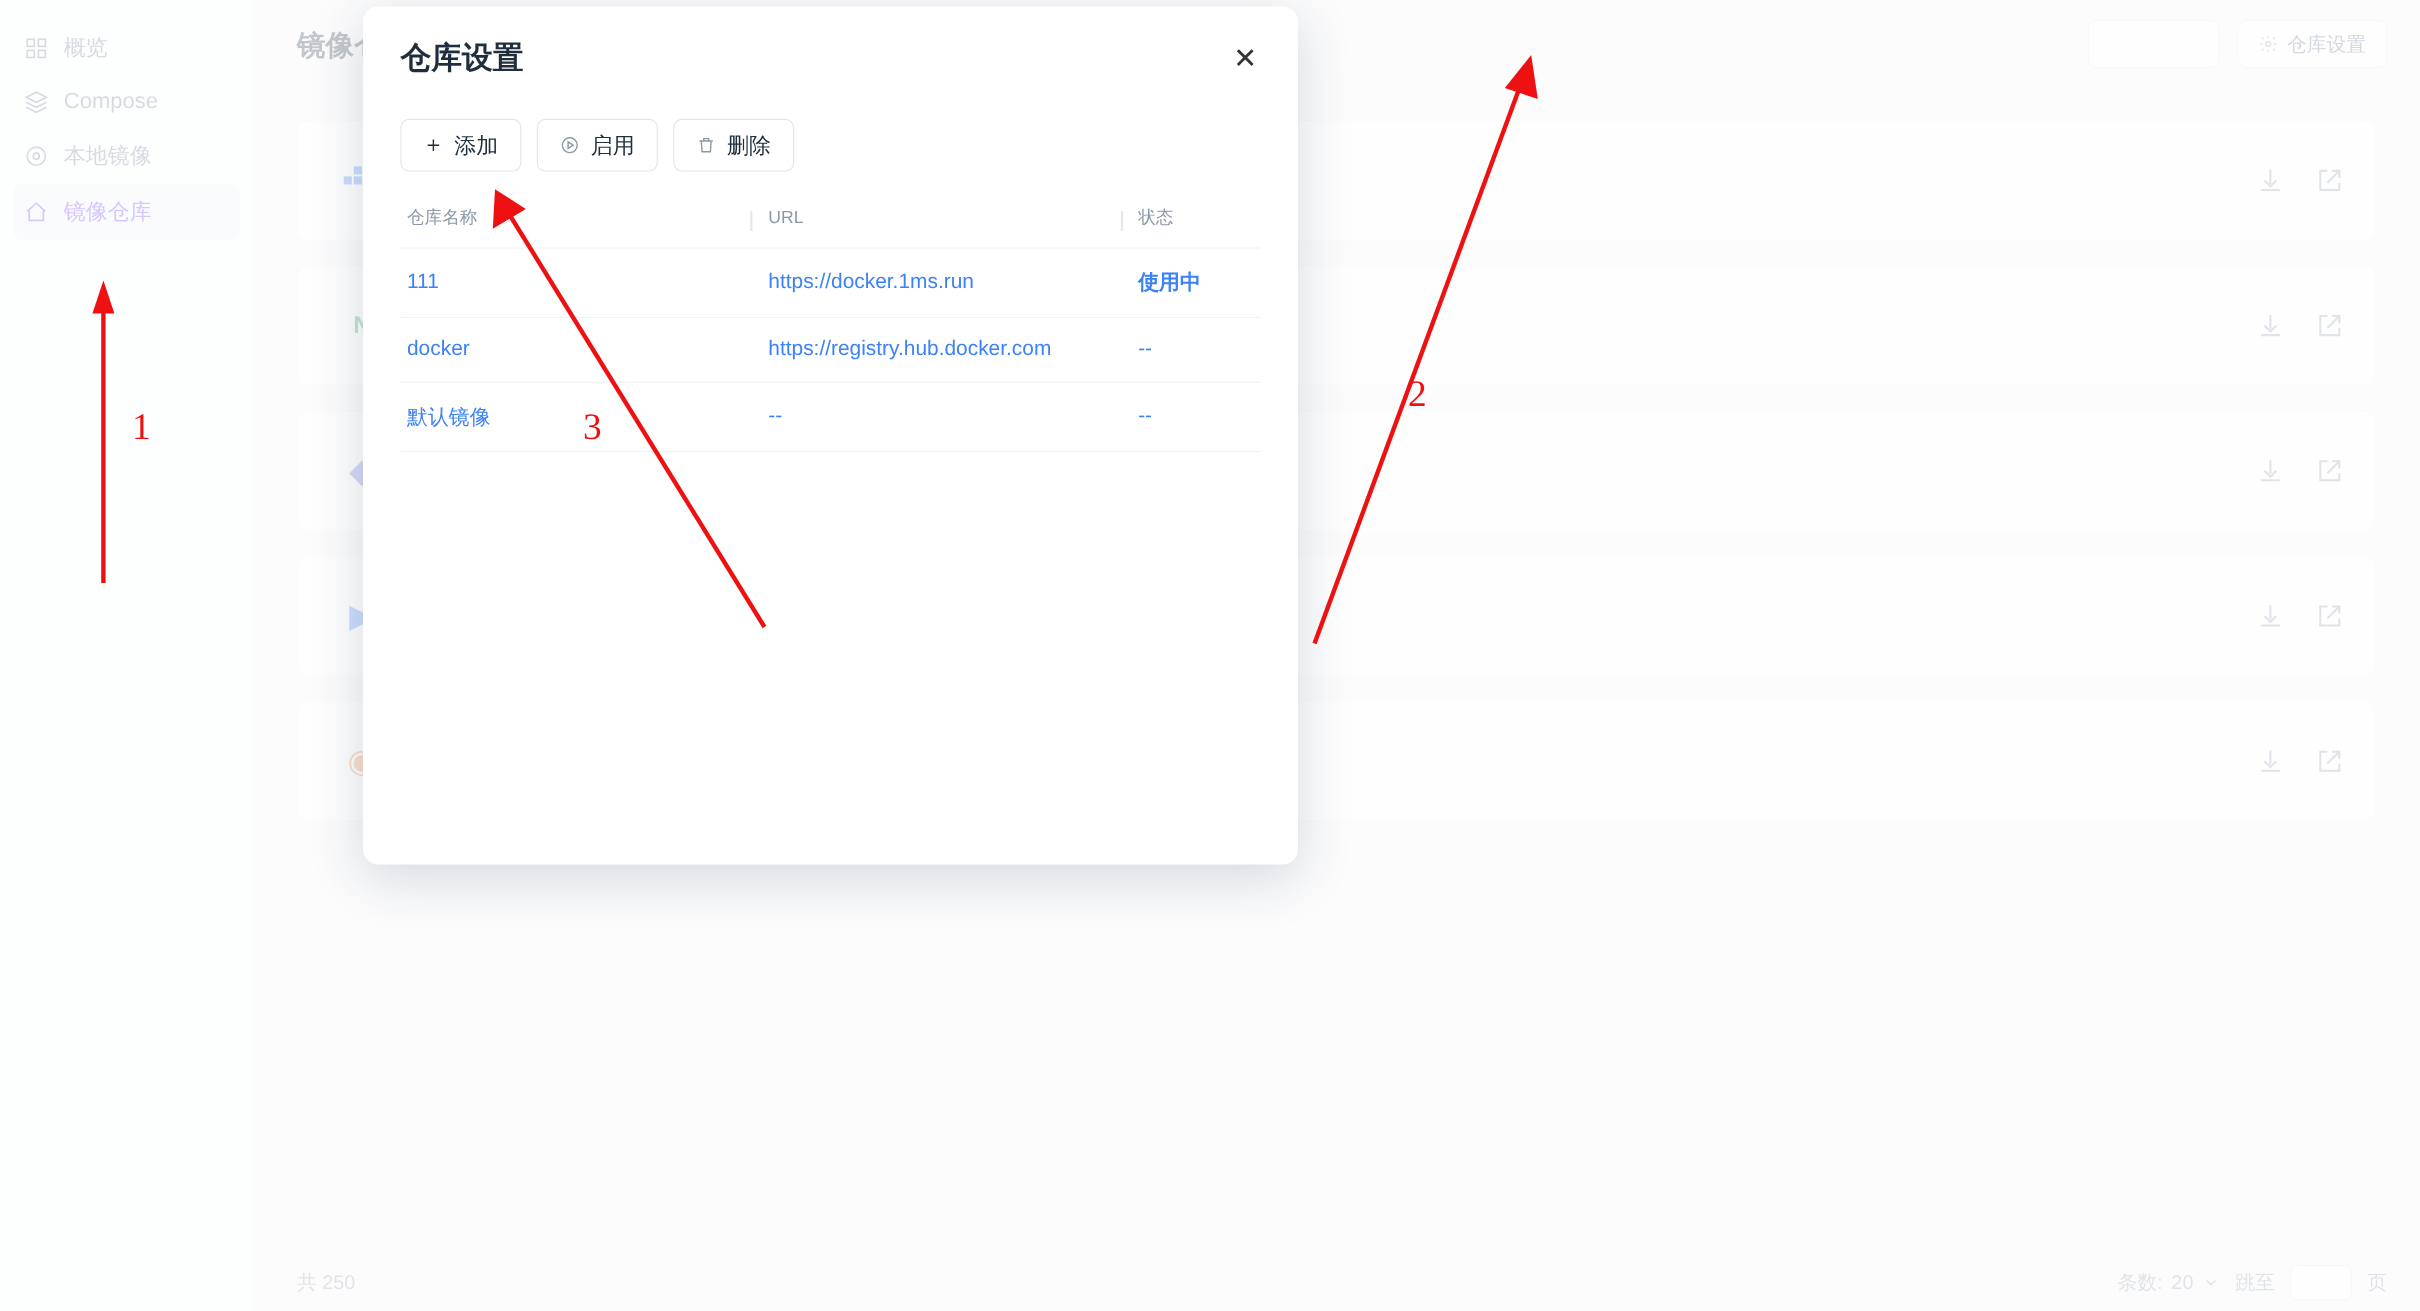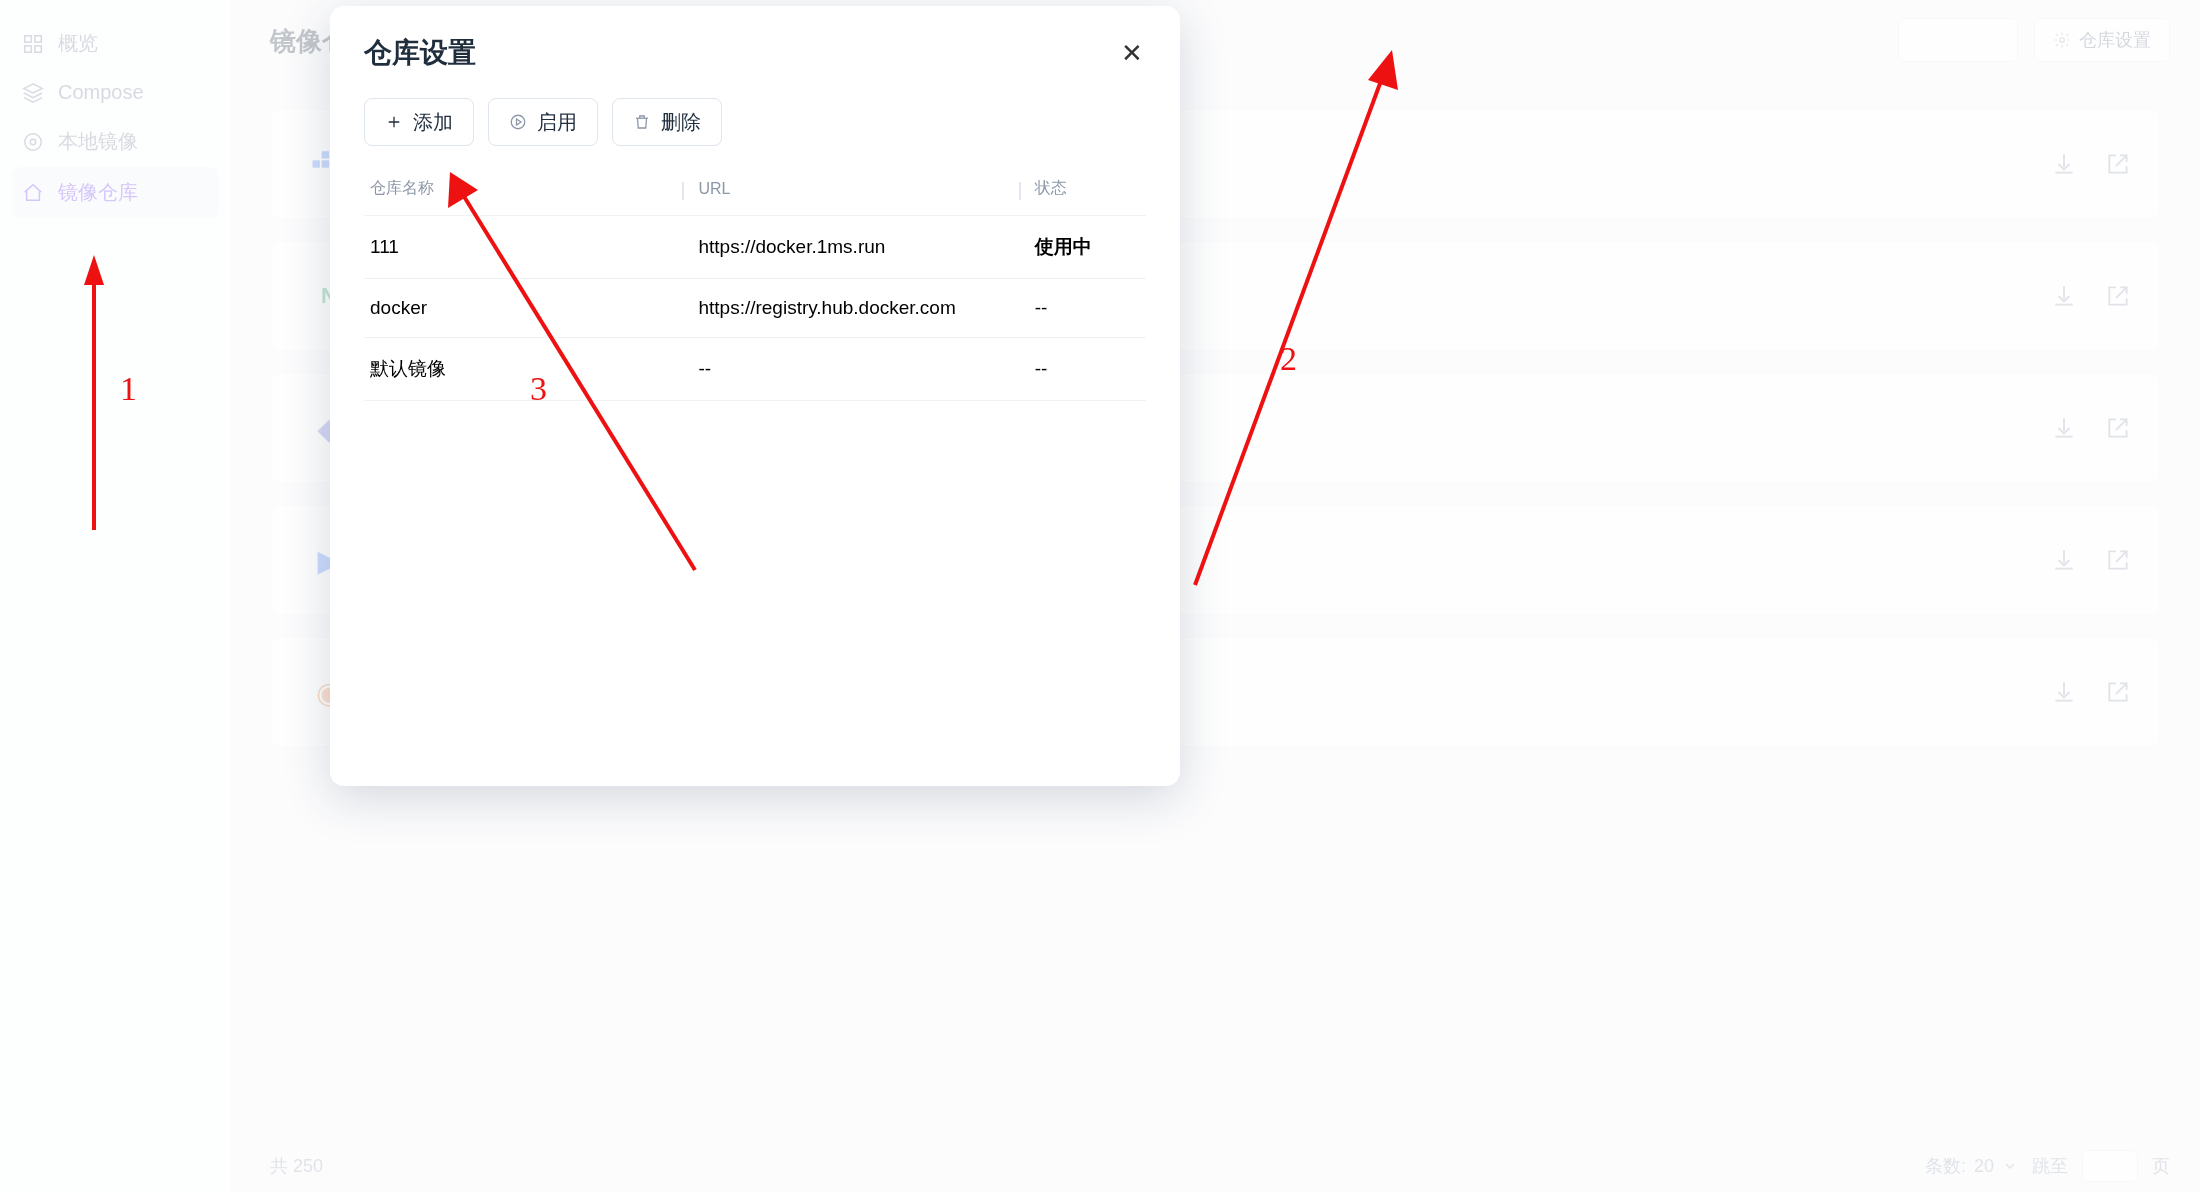--- a/index.html
+++ b/index.html
@@ -69,37 +69,37 @@
     background:#fff; border-radius:14px; box-shadow: 0 12px 48px rgba(30,50,80,0.18);
     padding: 28px 34px 22px 34px; display:flex; flex-direction:column;
   }
   .modal-head { display:flex; justify-content:space-between; align-items:center; margin-bottom: 26px;}
   .modal-title { font-size:28px; font-weight:700; color:#1f2d3d; }
   .close-x { font-size:26px; color:#333; cursor:pointer; width:28px; text-align:center; font-weight:500;}
   .modal-toolbar { display:flex; gap:14px; margin-bottom: 22px; }
   .m-btn {
     height:48px; padding:0 20px; border:1px solid #dfe5ec; border-radius:8px;
     display:flex; align-items:center; gap:10px; font-size:20px; cursor:pointer;
-    background:#fff; color:#1f2d3d;
+    background:#fff; color:#1f2d3d;margin-top:10px;
   }
   .m-btn .mi { width:18px; height:18px; display:inline-flex; align-items:center; justify-content:center;}
   .m-btn .mi svg { width:100%; height:100%; stroke:#8c97a8; fill:none; stroke-width:1.7;}
   .m-btn.primary-ish { color:#1f2d3d; }
   .m-btn.primary-ish .mi svg{ stroke:#1f2d3d; }
 
   .tbl { width:100%; border-collapse:collapse; }
   .tbl .hdr th {
     text-align:left; font-weight:500; color:#8c97a8; font-size:16px;
     padding: 10px 6px 16px 6px; position:relative;
   }
   .tbl .hdr th:not(:first-child)::before{
     content:""; position:absolute; left:-10px; top:14px; height:18px; width:2px; background:#e3e8ef;
   }
   .tbl tbody td {
-    padding: 18px 6px; font-size:19px; color:#000000;
+    padding: 18px 6px; font-size:19px; color:#3b82f6;
     border-bottom:1px solid #eef2f6;
   }
   .tbl tbody tr:first-child td { border-top:1px solid #eef2f6; }
   .status-active { color:#16c15e;font-weight:bold; }
   .modal-foot { margin-top:auto; display:flex; justify-content:flex-end; }
   .close-btn {
     height:44px; padding:0 22px; border:1px solid #dfe5ec; border-radius:8px; background:#fff;
     font-size:19px; color:#1f2d3d; cursor:pointer;
   }
 

